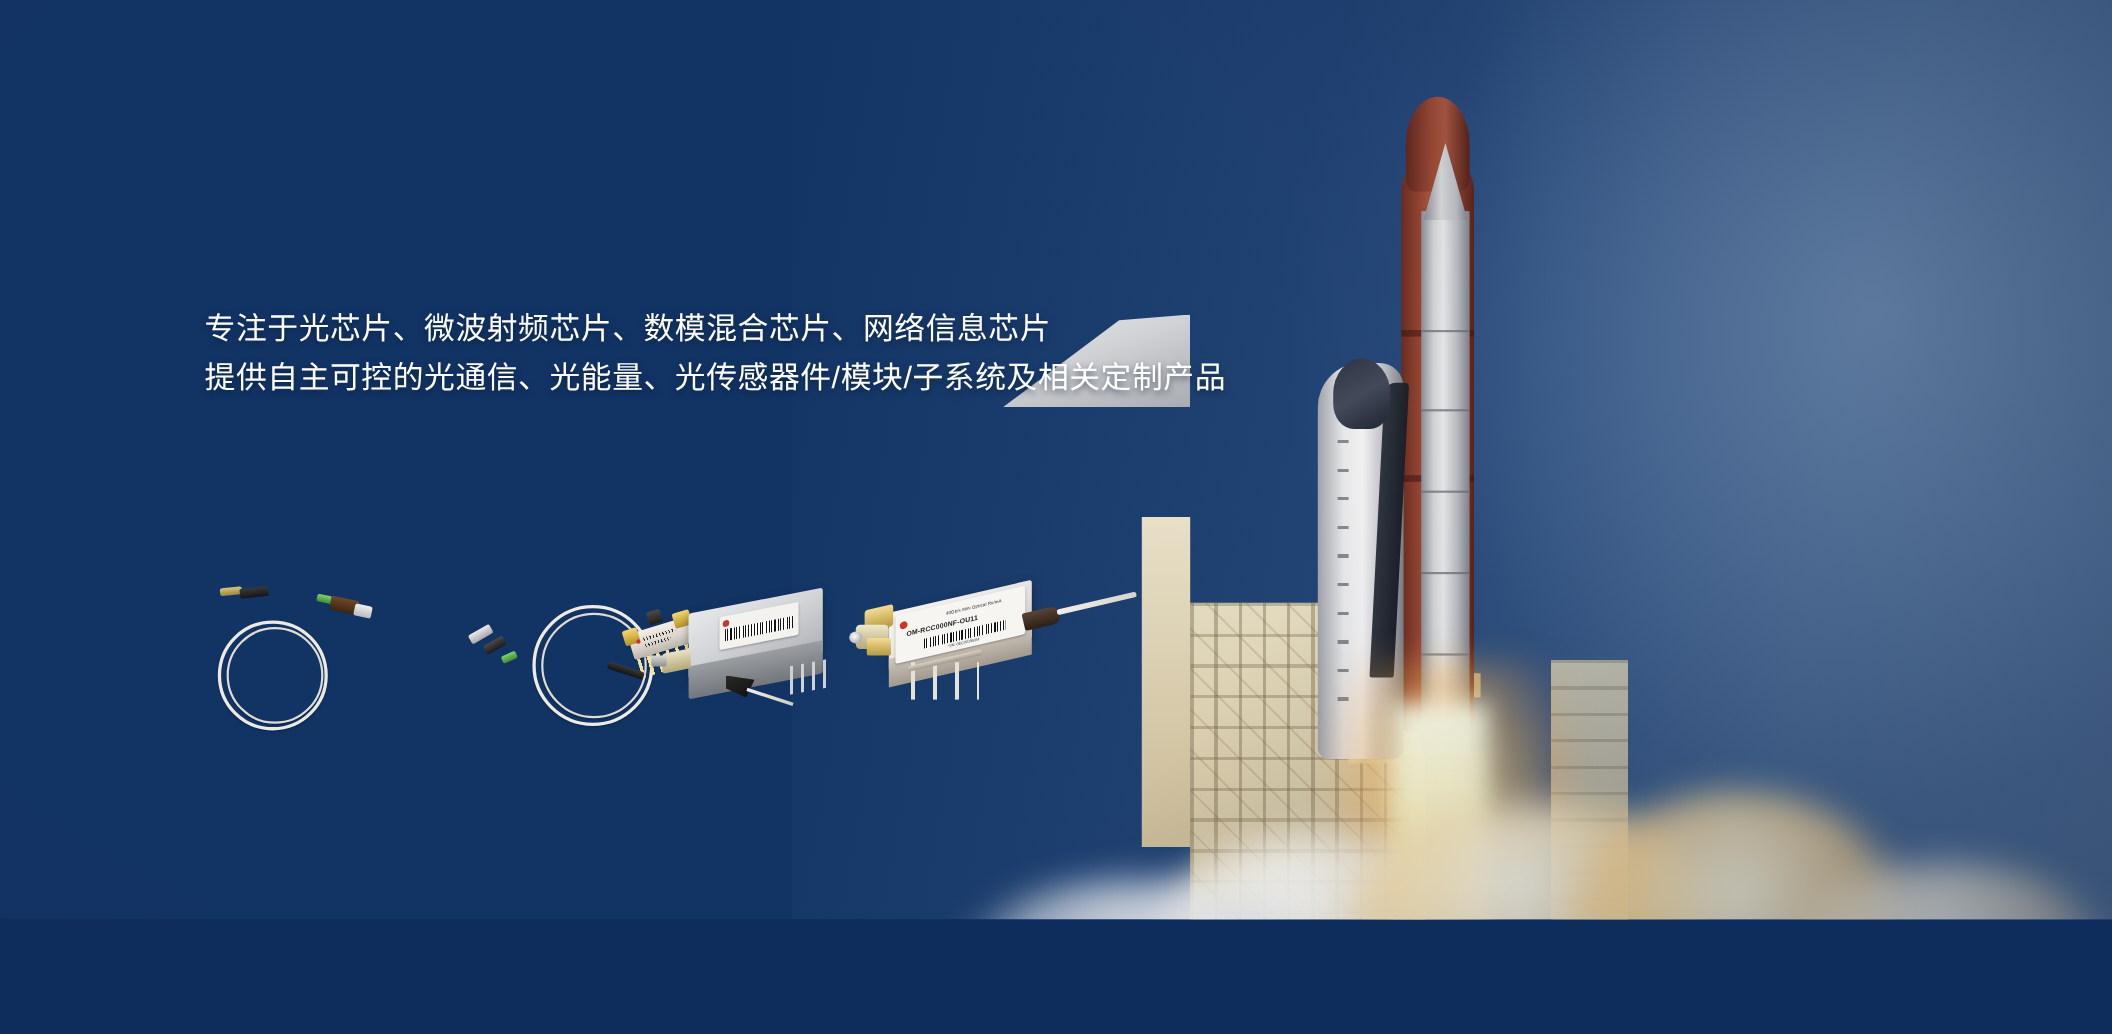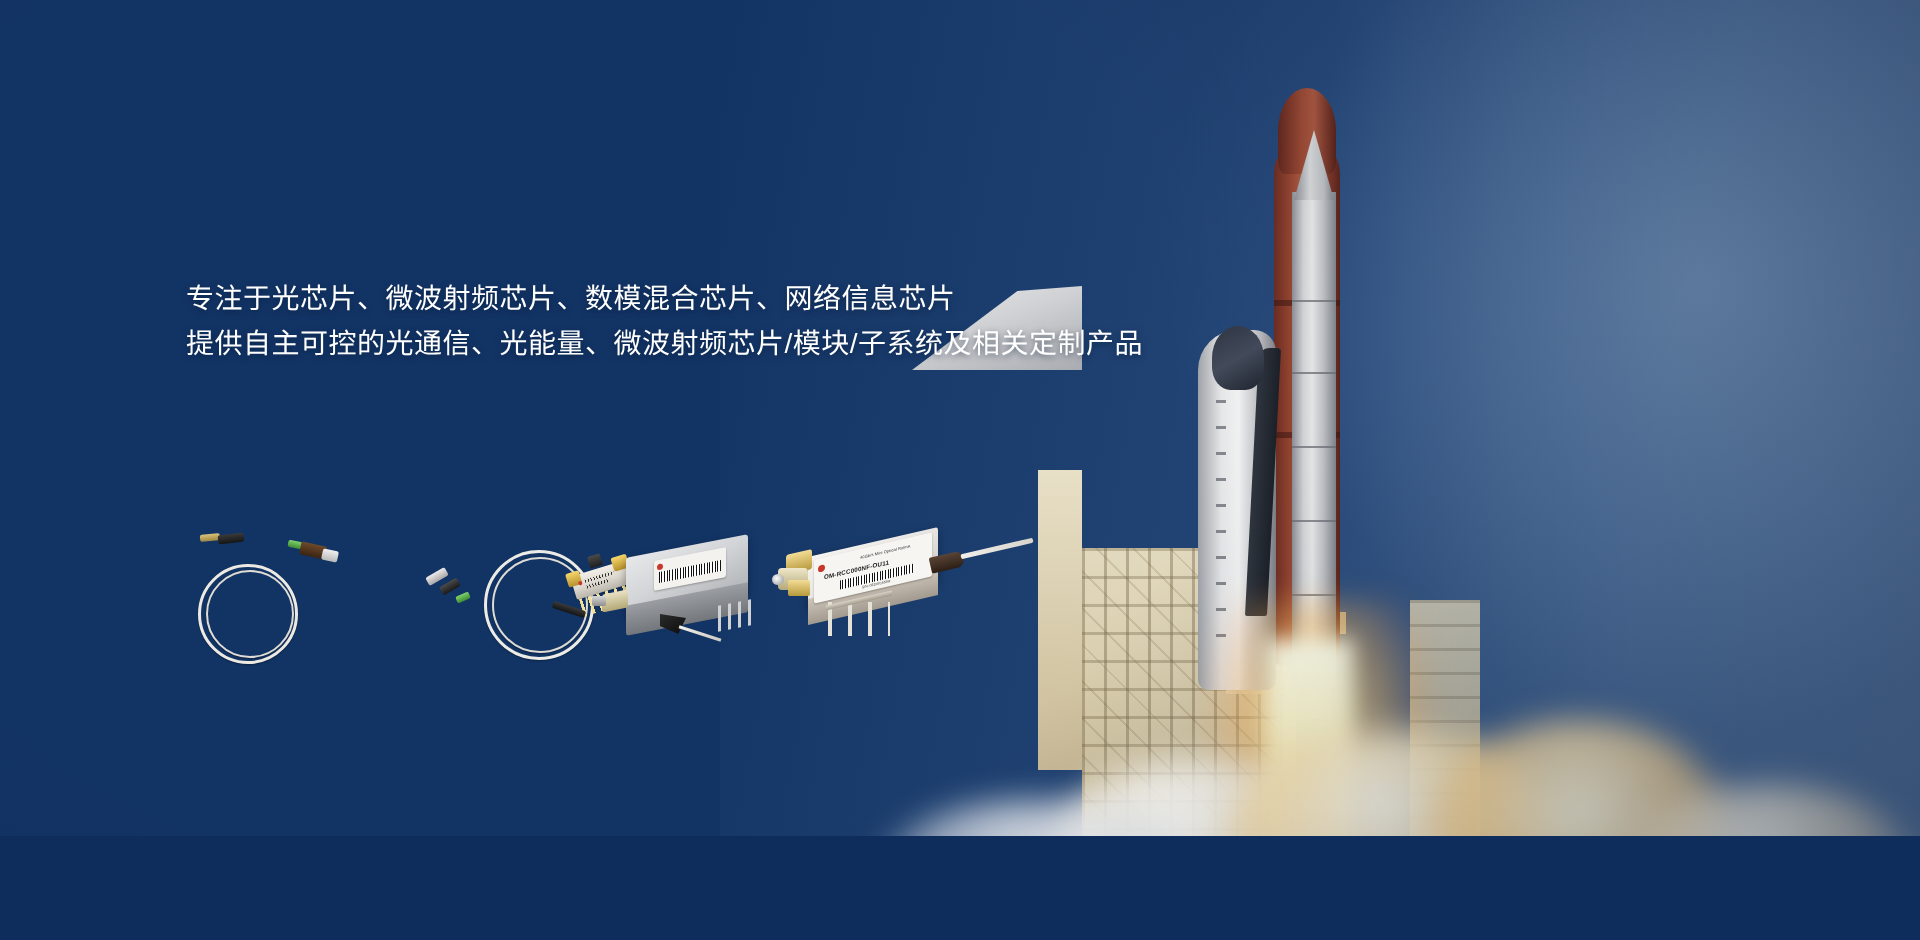--- a/index.html
+++ b/index.html
@@ -357,21 +357,21 @@
       <div class="puff" style="left:-60px;top:110px;width:330px;height:170px;background:radial-gradient(circle at 50% 40%, rgba(250,250,250,.92), rgba(228,232,238,.62) 55%, rgba(205,215,230,.18) 85%, rgba(0,0,0,0));"></div>
       <div class="puff" style="left:690px;top:95px;width:300px;height:180px;background:radial-gradient(circle at 45% 40%, rgba(255,252,240,.92), rgba(244,226,190,.66) 55%, rgba(220,206,186,.20) 85%, rgba(0,0,0,0));"></div>
       <div class="puff" style="left:180px;top:150px;width:420px;height:150px;background:radial-gradient(ellipse at 50% 45%, rgba(255,250,236,.88), rgba(243,226,194,.55) 60%, rgba(0,0,0,0) 88%);"></div>
     </div>
   </div>
 
   <div class="vignette"></div>
 
   <div class="copy">
     <div class="tagline">专注于光芯片、微波射频芯片、数模混合芯片、网络信息芯片</div>
-    <div class="tagline">提供自主可控的光通信、光能量、微波射频芯片/模块/子系统及相关定制产品</div>
+    <div class="tagline">提供自主可控的光通信、光能量、光传感器件/模块/子系统及相关定制产品</div>
 
   </div>
 
   <div class="products">
 
     <div class="prod p1">
       <div class="fiber-loop" style="left:6px;top:38px;width:94px;height:94px;border-color:#eceae3;"></div>
       <div class="fiber-loop" style="left:14px;top:44px;width:84px;height:84px;border-width:2px;border-color:#dfdcd4;"></div>
       <div class="connector" style="left:8px;top:8px;width:20px;height:7px;background:linear-gradient(180deg,#d9c37a,#9d8640);transform:rotate(-6deg);"></div>
       <div class="connector" style="left:26px;top:8px;width:26px;height:9px;background:linear-gradient(180deg,#3a3a3a,#151515);transform:rotate(-6deg);"></div>

